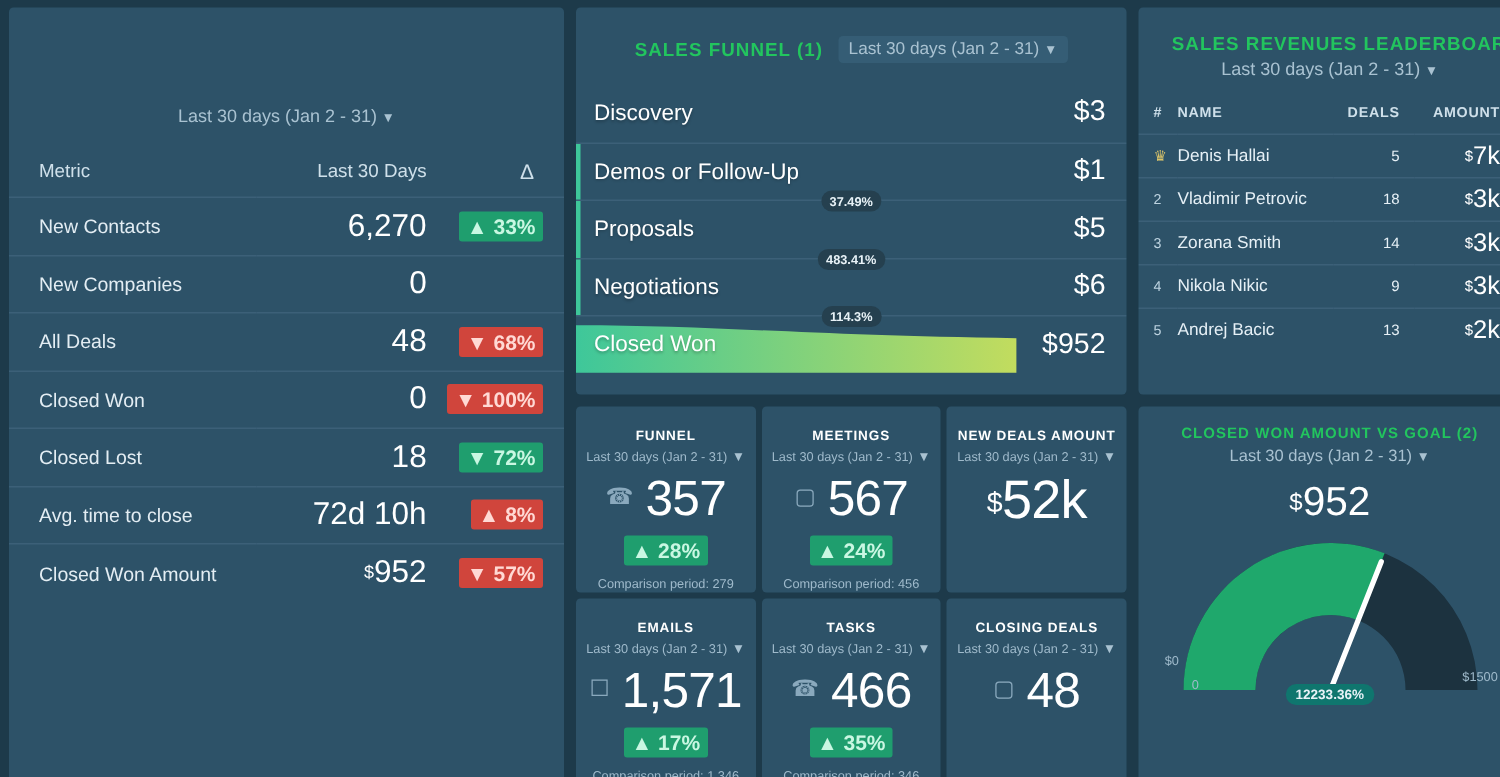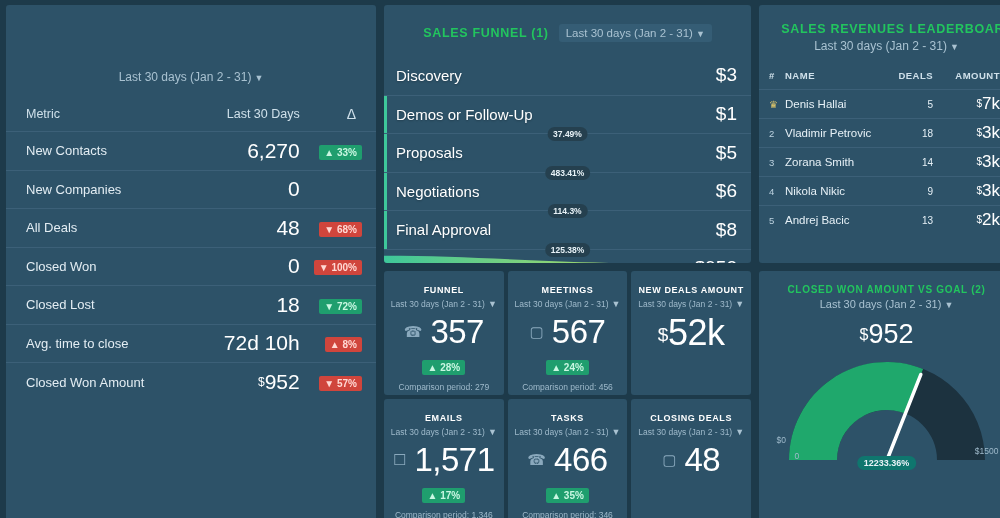--- a/index.html
+++ b/index.html
@@ -52,21 +52,21 @@
   .kpi-table th.d { text-align: right; padding-right: 20px; width: 56px; font-size: 14px; }
   .kpi-table td { border-top: 1px solid #3c6078; height: 38.5px; vertical-align: middle; }
   .kpi-name { color: #e3edf3; font-size: 13px; padding-left: 20px; }
   .kpi-val {
     color: #ffffff; font-size: 21px; text-align: right;
     padding-right: 14px; white-space: nowrap;
   }
   .kpi-val .cur { font-size: 12px; vertical-align: 3px; }
   .kpi-delta { text-align: right; padding-right: 14px; width: 62px; }
   .badge {
-    display: inline-block; font-size: 10px; font-weight: bold;
+    display: inline-block; font-size: 14px; font-weight: bold;
     padding: 2px 5px; border-radius: 2px; white-space: nowrap;
   }
   .badge.up { background: #1f9e6e; color: #c9f7e2; }
   .badge.down { background: #d0453c; color: #ffd9d4; }
   .badge.downgood { background: #1f9e6e; color: #c9f7e2; }
 
   
   .funnel { padding: 0; }
   .fn-head {
     display: flex; align-items: center; justify-content: center;
@@ -259,26 +259,20 @@
           <div class="fn-bar"></div>
           <span class="fn-label">Proposals</span>
           <span class="fn-value">$5</span>
           <span class="fn-pct">483.41%</span>
         </div>
         <div class="fn-row">
           <div class="fn-bar"></div>
           <span class="fn-label">Negotiations</span>
           <span class="fn-value">$6</span>
           <span class="fn-pct">114.3%</span>
-        </div>
-        <div class="fn-row">
-          <div class="fn-bar"></div>
-          <span class="fn-label">Final Approval</span>
-          <span class="fn-value">$8</span>
-          <span class="fn-pct">125.38%</span>
         </div>
         <div class="fn-row won">
           <svg class="fn-shape" viewBox="0 0 290 39" preserveAspectRatio="none">
             <defs>
               <linearGradient id="fgrad" x1="0" y1="0" x2="1" y2="0">
                 <stop offset="0" stop-color="#3ec79a"></stop>
                 <stop offset="1" stop-color="#c2dc5e"></stop>
               </linearGradient>
             </defs>
             <path d="M0,6 C90,6 150,13 290,15 L290,39 L0,39 Z" fill="url(#fgrad)"></path>

